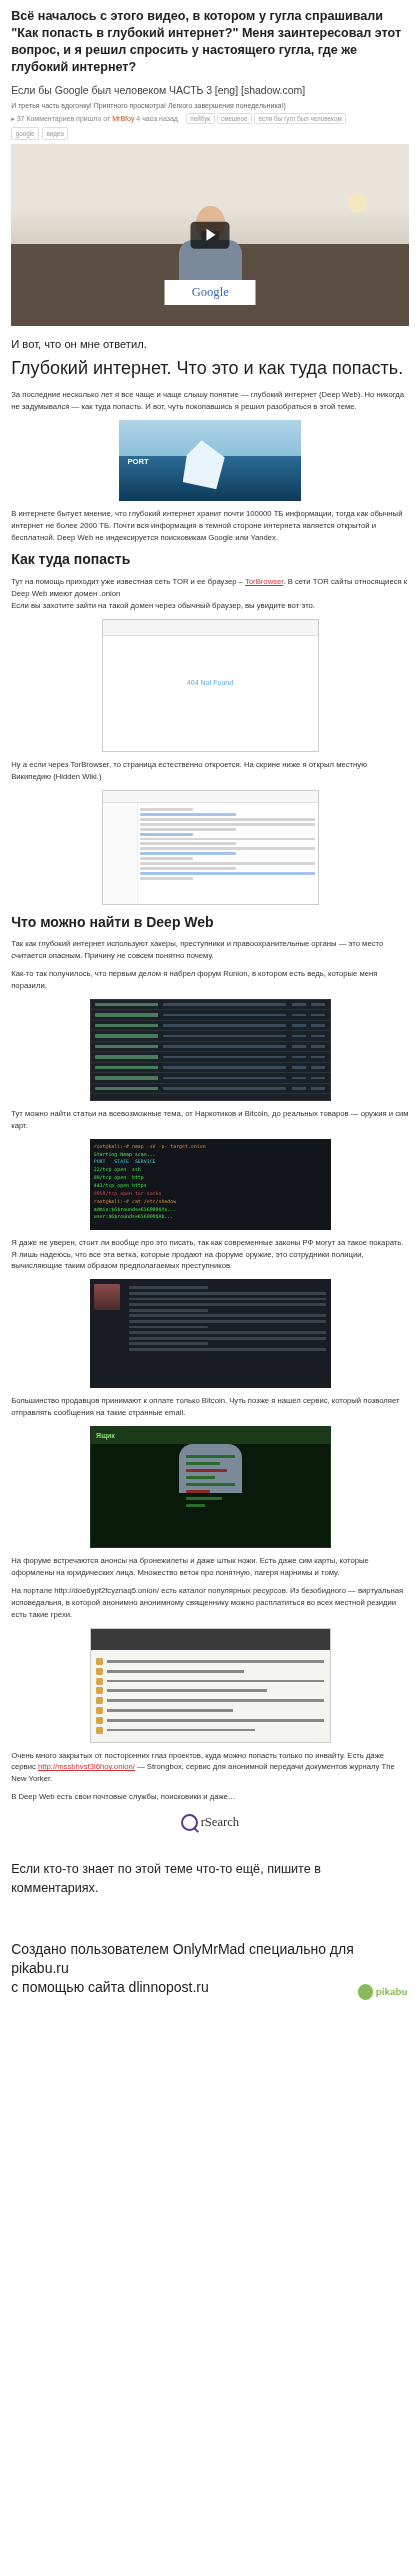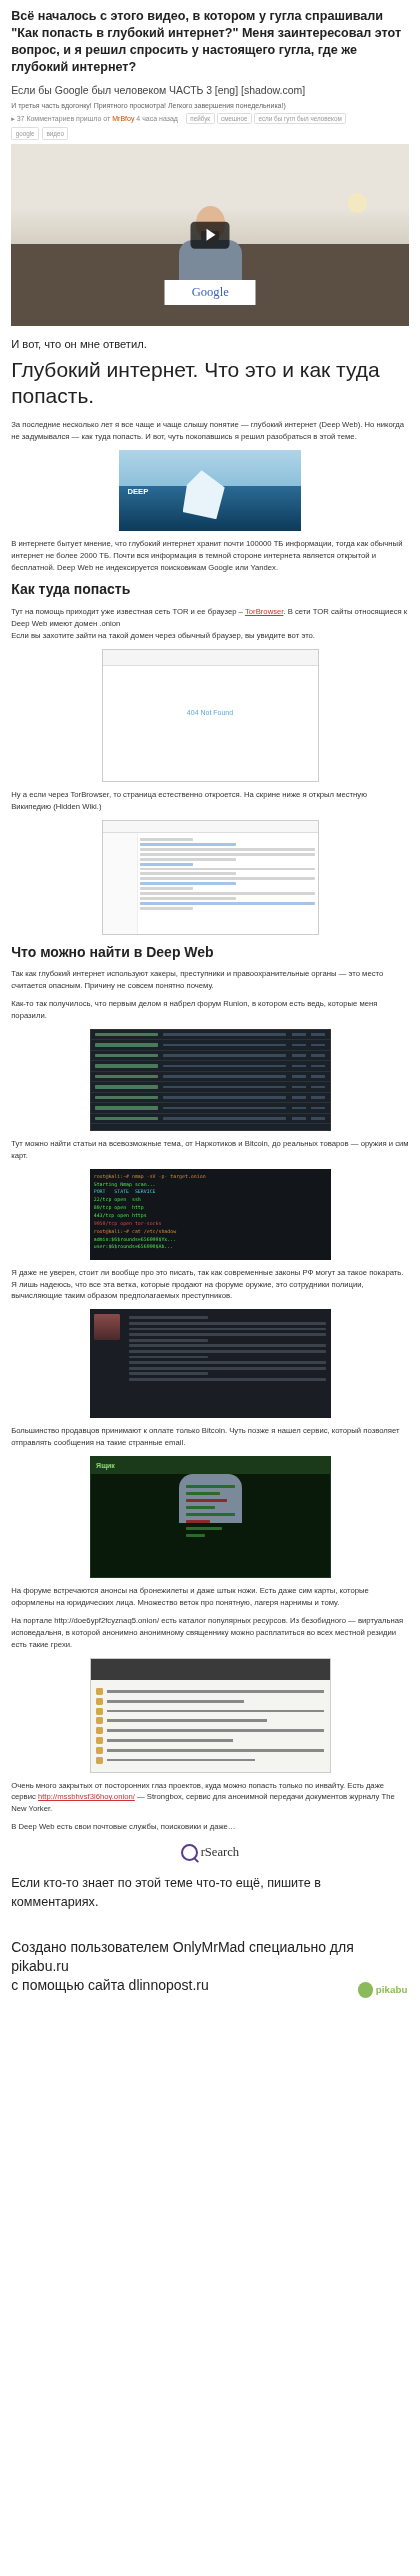--- a/index.html
+++ b/index.html
@@ -17,21 +17,21 @@
 .man{position:absolute;left:50%;top:30%;transform:translateX(-50%);width:84px;height:84px}
 .head{width:29px;height:34px;background:#e0b896;border-radius:50% 50% 45% 45%;margin:7px auto 0;position:relative}
 .beard{position:absolute;bottom:-3.5px;left:5.6px;right:5.6px;height:12.6px;background:#888;border-radius:0 0 40% 40%}
 .body{width:63px;height:49px;background:#7a8a9a;border-radius:14px 14px 0 0;margin:0 auto}
 .play{position:absolute;left:50%;top:50%;transform:translate(-50%,-50%);width:39px;height:26.6px;background:rgba(0,0,0,.7);border-radius:4.2px;display:flex;align-items:center;justify-content:center}
 .play:before{content:"";border-left:9.8px solid #fff;border-top:6.3px solid transparent;border-bottom:6.3px solid transparent;margin-left:2.1px}
 .gsign{position:absolute;bottom:21px;left:50%;transform:translateX(-50%);width:91px;height:25px;background:#fff;display:flex;align-items:center;justify-content:center;font-family:Georgia,serif;font-size:12.6px;color:#3a60c2}
 .lamp{position:absolute;right:42px;top:49px;width:19.6px;height:42px}
 .lamp:before{content:"";position:absolute;top:0;width:19.6px;height:19.6px;background:#f4e8c0;border-radius:50%}
 .note{font-size:11.2px;margin:5.6px 0 4.2px}
-h1.article{font-size:21px;font-weight:400;margin:2.8px 0 9.8px;line-height:1.25}
+h1.article{font-size:18px;font-weight:400;margin:2.8px 0 9.8px;line-height:1.25}
 .para{font-size:7.7px;color:#333;margin:5.6px 0;line-height:1.55}
 .para a{color:#c33;text-decoration:underline}
 .subh{font-size:14px;font-weight:700;margin:5.6px 0 2.8px}
 .imgbox{display:block;margin:7px auto;background:#eee;position:relative;overflow:hidden}
 .iceberg{width:182px;height:81px;background:linear-gradient(#b0d4e8 0%,#8cc0da 45%,#2a6a94 45%,#0d3a5a)}
 .ice{position:absolute;left:35%;top:25%;width:42px;height:49px;background:#e8f4fa;clip-path:polygon(45% 0,100% 35%,80% 100%,0 85%,10% 30%)}
 .browser1{width:217px;height:133px;background:#fff;border:0.7px solid #ccc}
 .browser1:before{content:"";display:block;height:15.4px;background:#f5f5f5;border-bottom:0.7px solid #ddd}
 .msg{color:#5baadb;font-size:7px;text-align:center;padding-top:42px}
 .wiki{width:217px;height:115px;background:#fff;border:0.7px solid #ccc}
@@ -67,21 +67,21 @@
 .browse2{width:241px;height:115px;background:#f4f4f0;border:0.7px solid #ccc}
 .browse2 .hdr{height:21px;background:#3a3a3a}
 .browse2 .bod{padding:5.6px}
 .sitem{display:flex;gap:4.2px;margin:2.8px 0}
 .sitem:before{content:"";width:7px;height:7px;background:#d4a84a;border-radius:1.4px}
 .sline{flex:1;height:2.8px;background:#888;margin-top:2.1px}
 .torsearch{width:126px;height:21px;margin:9px auto;display:flex;align-items:center;justify-content:center;gap:2.8px}
 .torsearch .o{width:17px;height:17px;border:2.1px solid #5a3a8a;border-radius:50%;position:relative}
 .torsearch .o:after{content:"";position:absolute;width:2.1px;height:5.6px;background:#5a3a8a;bottom:-3.5px;right:-1.4px;transform:rotate(-45deg)}
 .torsearch span{font-family:Georgia,serif;font-size:12.6px;color:#333}
-.cta{font-size:12.6px;margin:11px 0}
+.cta{font-size:12.6px;margin:27px 0}
 .footer{font-size:14px;padding:7px 11.2px 14px;line-height:1.35}
 .pikabu{position:absolute;right:12.6px;bottom:11.2px;font-size:9.8px;color:#8aba5a;font-weight:700;display:flex;align-items:center;gap:2.8px}
 .pikabu:before{content:"";width:15.4px;height:15.4px;background:#8aba5a;border-radius:50%}
 .relfoot{position:relative}
 </style>
 </head>
 <body>
 
 <div class="wrap">
   <div class="intro">Всё началось с этого видео, в котором у гугла спрашивали "Как попасть в глубокий интернет?" Меня заинтересовал этот вопрос, и я решил спросить у настоящего гугла, где же глубокий интернет?</div>
@@ -118,21 +118,21 @@
     <div class="play"></div>
   </div>
 
   <div class="note">И вот, что он мне ответил.</div>
   <h1 class="article">Глубокий интернет. Что это и как туда попасть.</h1>
 
   <p class="para">За последние несколько лет я все чаще и чаще слышу понятие — глубокий интернет (Deep Web). Но никогда не задумывался — как туда попасть. И вот, чуть покопавшись я решил разобраться в этой теме.</p>
 
   <div class="imgbox iceberg">
     <div class="ice"></div>
-    <div style="position:absolute;left:8.4px;top:36px;color:#fff;font-size:7.7px;font-weight:700">DEEP</div>
+    <div style="position:absolute;left:8.4px;top:36px;color:#fff;font-size:7.7px;font-weight:700">PORT</div>
   </div>
 
   <p class="para">В интернете бытует мнение, что глубокий интернет хранит почти 100000 ТБ информации, тогда как обычный интернет не более 2000 ТБ. Почти вся информация в темной стороне интернета является открытой и бесплатной. Deep Web не индексируется поисковикам Google или Yandex.</p>
   <div class="subh">Как туда попасть</div>
   <p class="para">
     <span>Тут на помощь приходит уже известная сеть TOR и ее браузер – </span><a>TorBrowser</a><span>. В сети TOR сайты относящиеся к Deep Web имеют домен .onion</span><br>
     <span>Если вы захотите зайти на такой домен через обычный браузер, вы увидите вот это.</span>
   </p>
 
   <div class="imgbox browser1">

